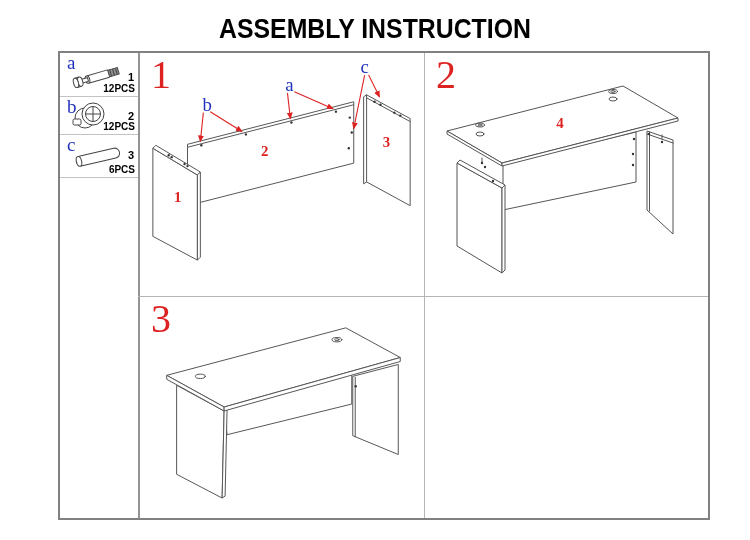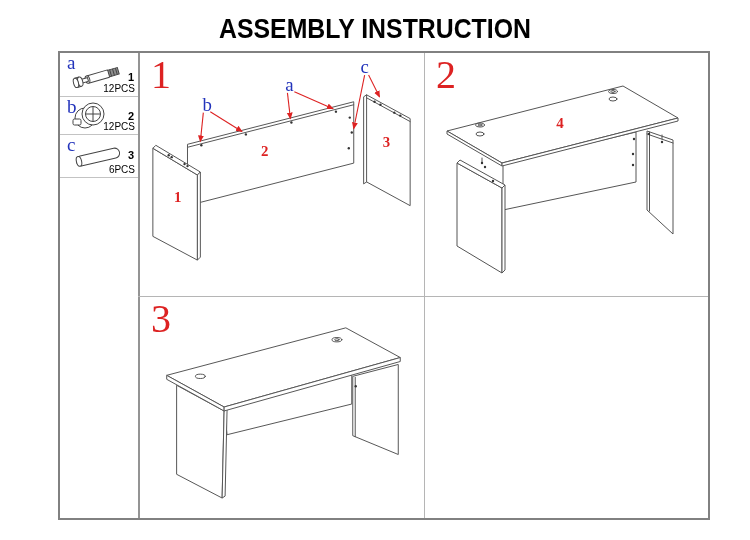--- a/index.html
+++ b/index.html
@@ -23,21 +23,21 @@
   }
   .part-cell { position:relative; border-bottom:1px solid #c3c3c3; }
   .cell-a { height:43px; } .cell-b { height:37px; } .cell-c { height:42px; }
   .part-letter {
     position:absolute; left:7px; top:0px; font-family:"Liberation Serif", serif;
     font-size:19px; color:#2233bb; line-height:1.05;
   }
   .part-number { position:absolute; right:4px; top:18px; font-size:11px; font-weight:bold; color:#000; }
   .cell-b .part-number { top:13px; }
   .cell-c .part-number { top:14px; }
-  .part-qty { position:absolute; right:3px; bottom:2px; font-size:10px; font-weight:normal; color:#000; }
+  .part-qty { position:absolute; right:3px; bottom:2px; font-size:10px; font-weight:bold; color:#000; }
   .part-icon { position:absolute; left:0; top:0; }
   
   .vdiv { position:absolute; left:364px; top:0; width:1px; height:100%; background:#b5b5b5; }
   .hdiv { position:absolute; left:78px; top:243px; width:570px; height:1px; background:#b5b5b5; }
   
   .panel { position:absolute; }
   .panel-1 { left:80px;  top:0;     width:284px; height:243px; }
   .panel-2 { left:365px; top:0;     width:283px; height:243px; }
   .panel-3 { left:80px;  top:244px; width:284px; height:221px; }
   .panel-4 { left:365px; top:244px; width:283px; height:221px; }

